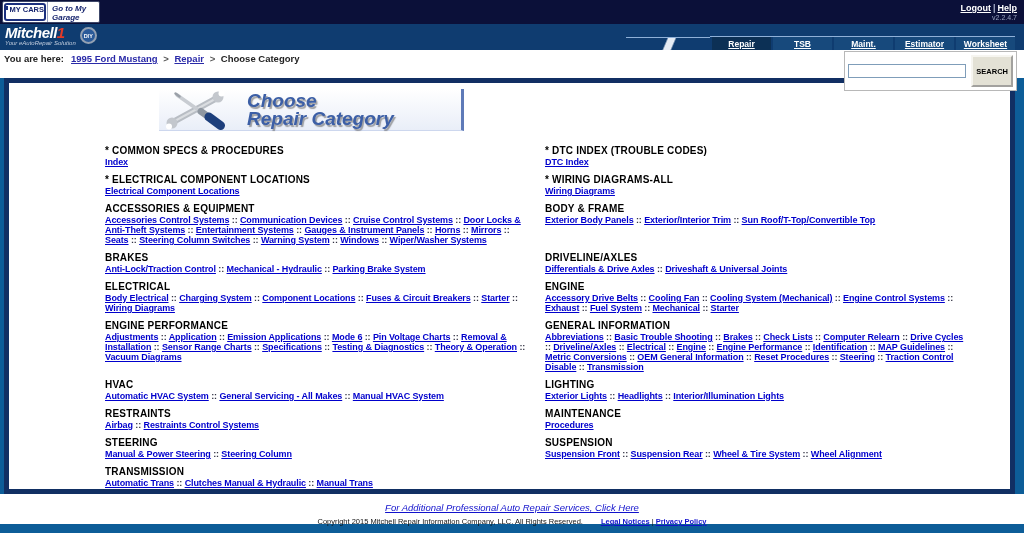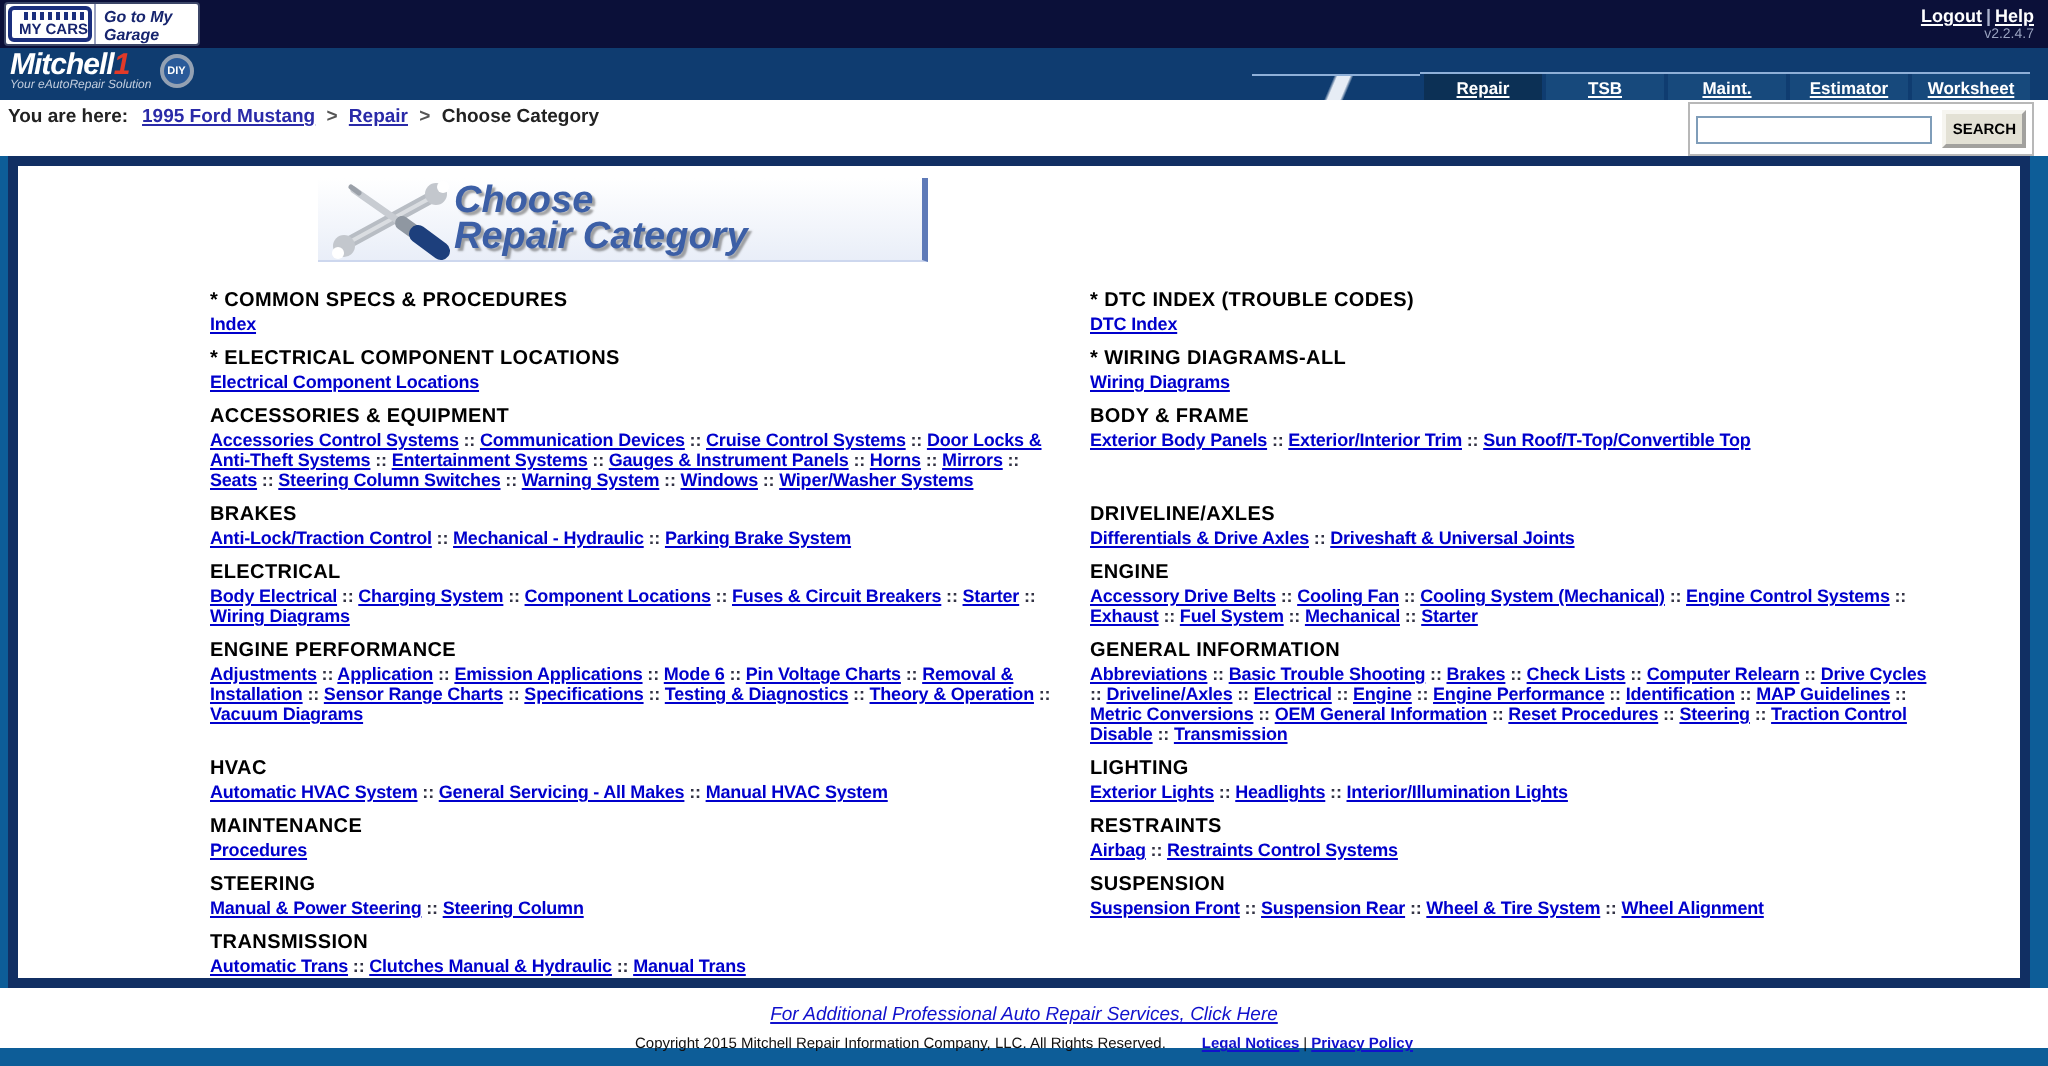--- a/index.html
+++ b/index.html
@@ -5,21 +5,21 @@
   html,body{margin:0;padding:0;width:1024px;height:533px;overflow:hidden;
     font-family:"Liberation Sans",sans-serif;background:#ffffff;}
   *{box-sizing:border-box;}
   a{cursor:pointer;}
 
   
   .topbar{height:24px;background:#0b1039;position:relative;}
   .mycars{position:absolute;left:2px;top:1px;height:22px;background:#fff;
     border:1px solid #3c4668;border-radius:2px;display:flex;align-items:stretch;cursor:pointer;}
   .plate{width:42px;margin:1px;border:2px solid #1b2f7e;border-radius:3px;background:#fff;
-    display:flex;flex-direction:column;align-items:flex-end;}
+    display:flex;flex-direction:row;align-items:flex-start;}
   .plate-banner{width:32px;height:4px;margin-top:1px;
     background:repeating-linear-gradient(90deg,#1b2f7e 0 2px,#fff 2px 4px);}
   .plate-label{font-size:7.5px;font-weight:bold;color:#17256f;line-height:9px;white-space:nowrap;}
   .garage{width:52px;padding:2px 3px 0 4px;border-left:1px solid #9aa2c0;
     font-size:8px;font-style:italic;font-weight:bold;color:#17256f;line-height:9px;}
   .top-right{position:absolute;right:7px;top:3px;text-align:right;}
   .top-links{font-size:9px;font-weight:bold;}
   .top-links a{color:#fff;text-decoration:underline;}
   .top-links .pipe{color:#aab2cc;margin:0 2px;}
   .version{font-size:7px;color:#9aa3c0;margin-top:1px;}
@@ -46,26 +46,26 @@
   .breadcrumb{position:absolute;left:4px;top:3px;font-size:9.5px;font-weight:bold;color:#222;white-space:nowrap;}
   .bc-prefix{margin-right:5px;}
   .bc-link{color:#2a2aa8;text-decoration:underline;margin:0 2px;}
   .bc-sep{color:#555;margin:0 1px;}
   .bc-current{color:#222;margin-left:2px;text-align:center;}
   .search-panel{position:absolute;right:7px;top:1px;background:#fff;border:1px solid #b8b8b8;
     padding:3px;display:flex;align-items:center;gap:5px;}
   .search-input{width:118px;height:14px;border:1px solid #7f9db9;font-size:10px;padding:0 2px;
     font-family:"Liberation Sans",sans-serif;}
   .search-btn{font-family:"Liberation Sans",sans-serif;font-size:7.5px;font-weight:bold;color:#000;
-    background:#e3e1d5;border:2px outset #f6f5f0;padding:1px 3px;height:19px;cursor:pointer;}
+    background:#e3e1d5;border:2px outset #f6f5f0;padding:1px 3px;height:32px;cursor:pointer;}
 
   
   .frame-wrap{height:416px;background:#0d5d98;padding:0 9px 0 4px;}
   .content-frame{height:100%;border:5px solid #112f63;background:#fff;overflow:hidden;}
-  .title-banner{margin:6px 0 0 150px;width:305px;height:42px;display:flex;align-items:center;gap:0;
+  .title-banner{margin:6px 0 0 150px;width:305px;height:42px;display:flex;align-items:center;gap:20px;
     padding-left:6px;background:linear-gradient(180deg,#ffffff,#e9eef8);
     border-right:3px solid #5e7ab8;border-bottom:1px solid #cdd7ee;}
   .title-text{font-size:19px;line-height:18px;font-weight:bold;font-style:italic;color:#3c5fa6;
     text-shadow:1.5px 1.5px 1px rgba(90,90,90,.55);white-space:nowrap;}
   .categories-grid{margin:14px 0 0 96px;display:grid;grid-template-columns:425px 425px;
     column-gap:15px;align-items:start;}
   .cat-cell{margin-bottom:7px;min-height:10px;}
   .cat-heading{font-size:10px;font-weight:bold;color:#000;line-height:11px;margin-bottom:1px;letter-spacing:.2px;}
   .cat-links{font-size:9px;font-weight:bold;line-height:10px;letter-spacing:-0.1px;}
   .cat-link{color:#0000cc;text-decoration:underline;}
@@ -214,26 +214,26 @@
         </div>
         <div class="cat-cell">
           <div class="cat-heading">HVAC</div>
           <div class="cat-links"><a class="cat-link">Automatic HVAC System</a><span class="cat-sep"> :: </span><a class="cat-link">General Servicing - All Makes</a><span class="cat-sep"> :: </span><a class="cat-link">Manual HVAC System</a></div>
         </div>
         <div class="cat-cell">
           <div class="cat-heading">LIGHTING</div>
           <div class="cat-links"><a class="cat-link">Exterior Lights</a><span class="cat-sep"> :: </span><a class="cat-link">Headlights</a><span class="cat-sep"> :: </span><a class="cat-link">Interior/Illumination Lights</a></div>
         </div>
         <div class="cat-cell">
+          <div class="cat-heading">RESTRAINTS</div>
+          <div class="cat-links"><a class="cat-link">Airbag</a><span class="cat-sep"> :: </span><a class="cat-link">Restraints Control Systems</a></div>
+        </div>
+        <div class="cat-cell">
           <div class="cat-heading">MAINTENANCE</div>
           <div class="cat-links"><a class="cat-link">Procedures</a></div>
-        </div>
-        <div class="cat-cell">
-          <div class="cat-heading">RESTRAINTS</div>
-          <div class="cat-links"><a class="cat-link">Airbag</a><span class="cat-sep"> :: </span><a class="cat-link">Restraints Control Systems</a></div>
         </div>
         <div class="cat-cell">
           <div class="cat-heading">STEERING</div>
           <div class="cat-links"><a class="cat-link">Manual &amp; Power Steering</a><span class="cat-sep"> :: </span><a class="cat-link">Steering Column</a></div>
         </div>
         <div class="cat-cell">
           <div class="cat-heading">SUSPENSION</div>
           <div class="cat-links"><a class="cat-link">Suspension Front</a><span class="cat-sep"> :: </span><a class="cat-link">Suspension Rear</a><span class="cat-sep"> :: </span><a class="cat-link">Wheel &amp; Tire System</a><span class="cat-sep"> :: </span><a class="cat-link">Wheel Alignment</a></div>
         </div>
         <div class="cat-cell">

